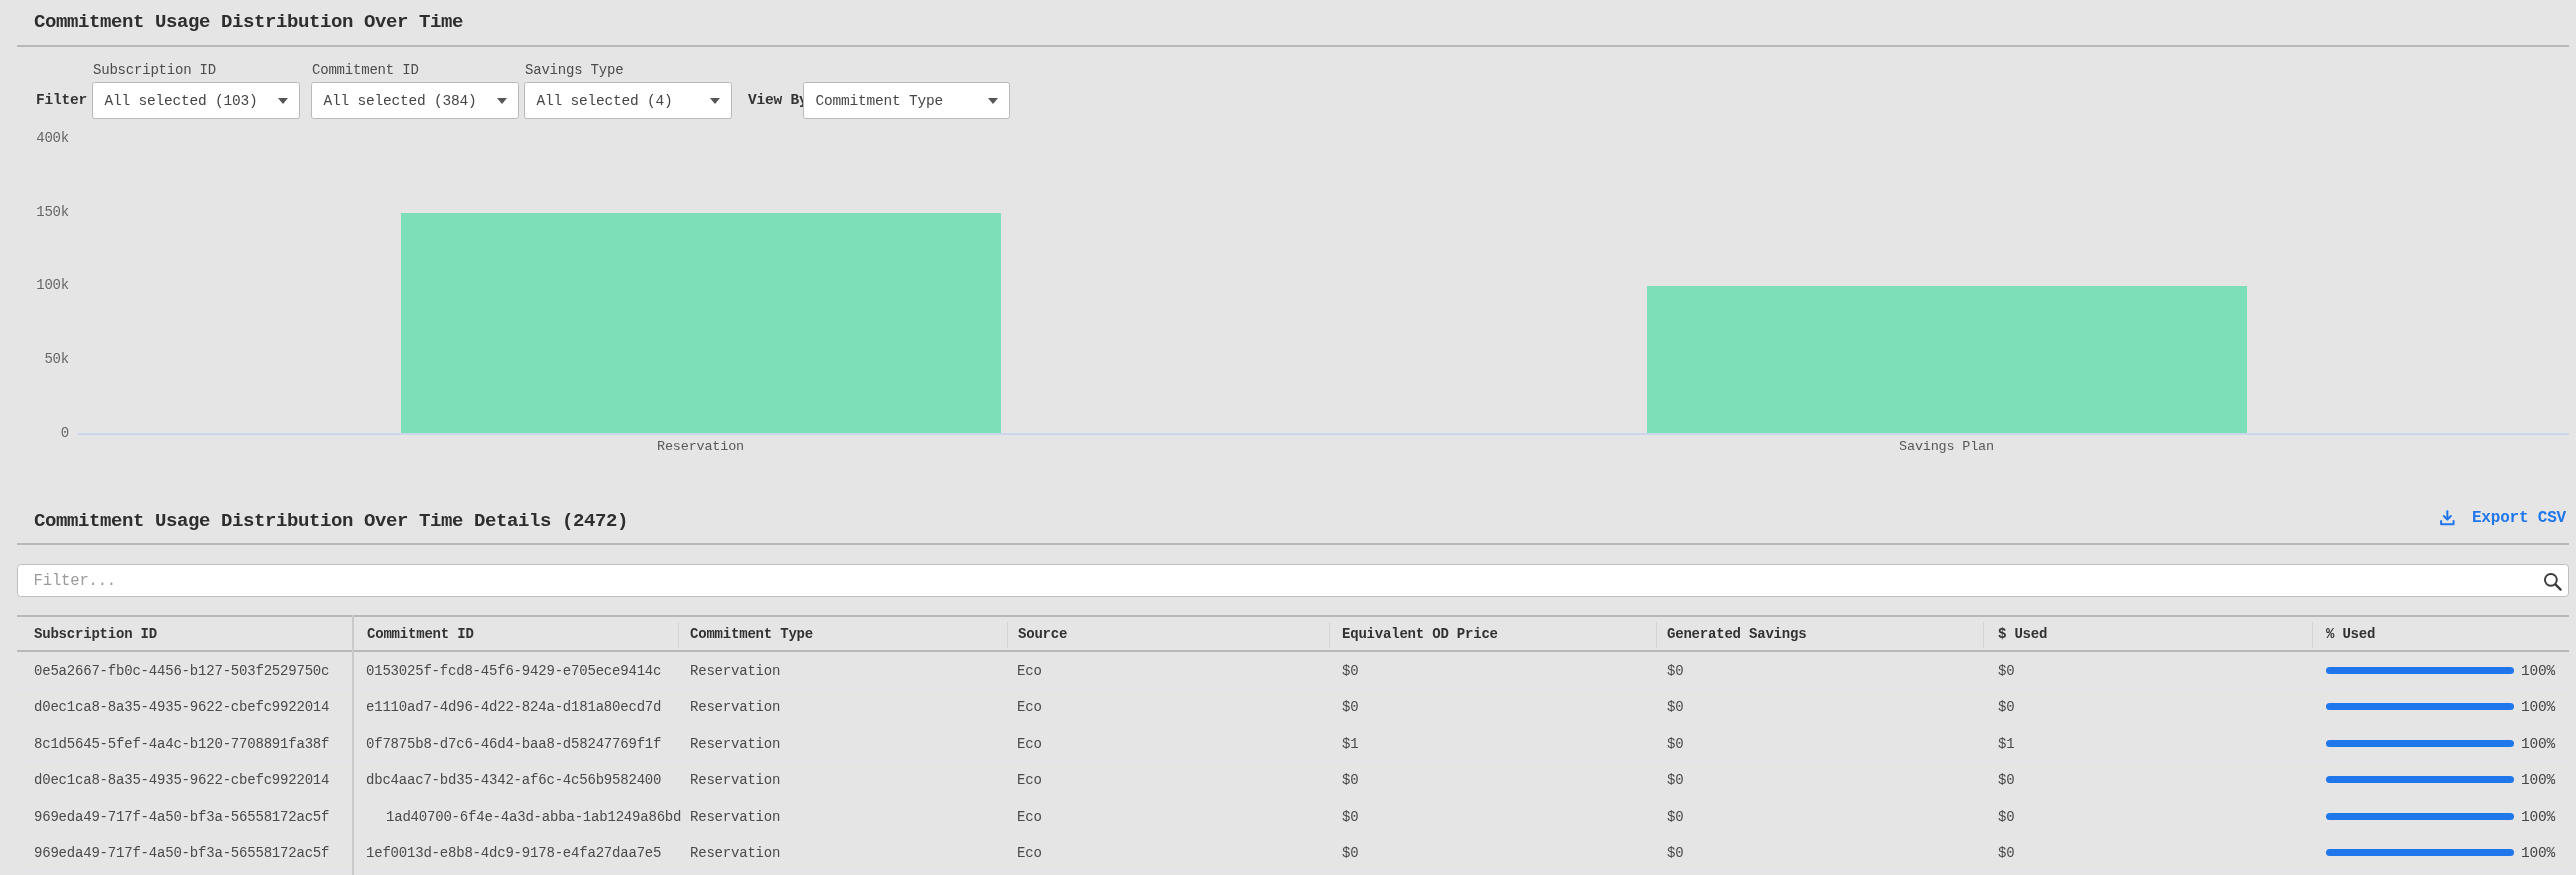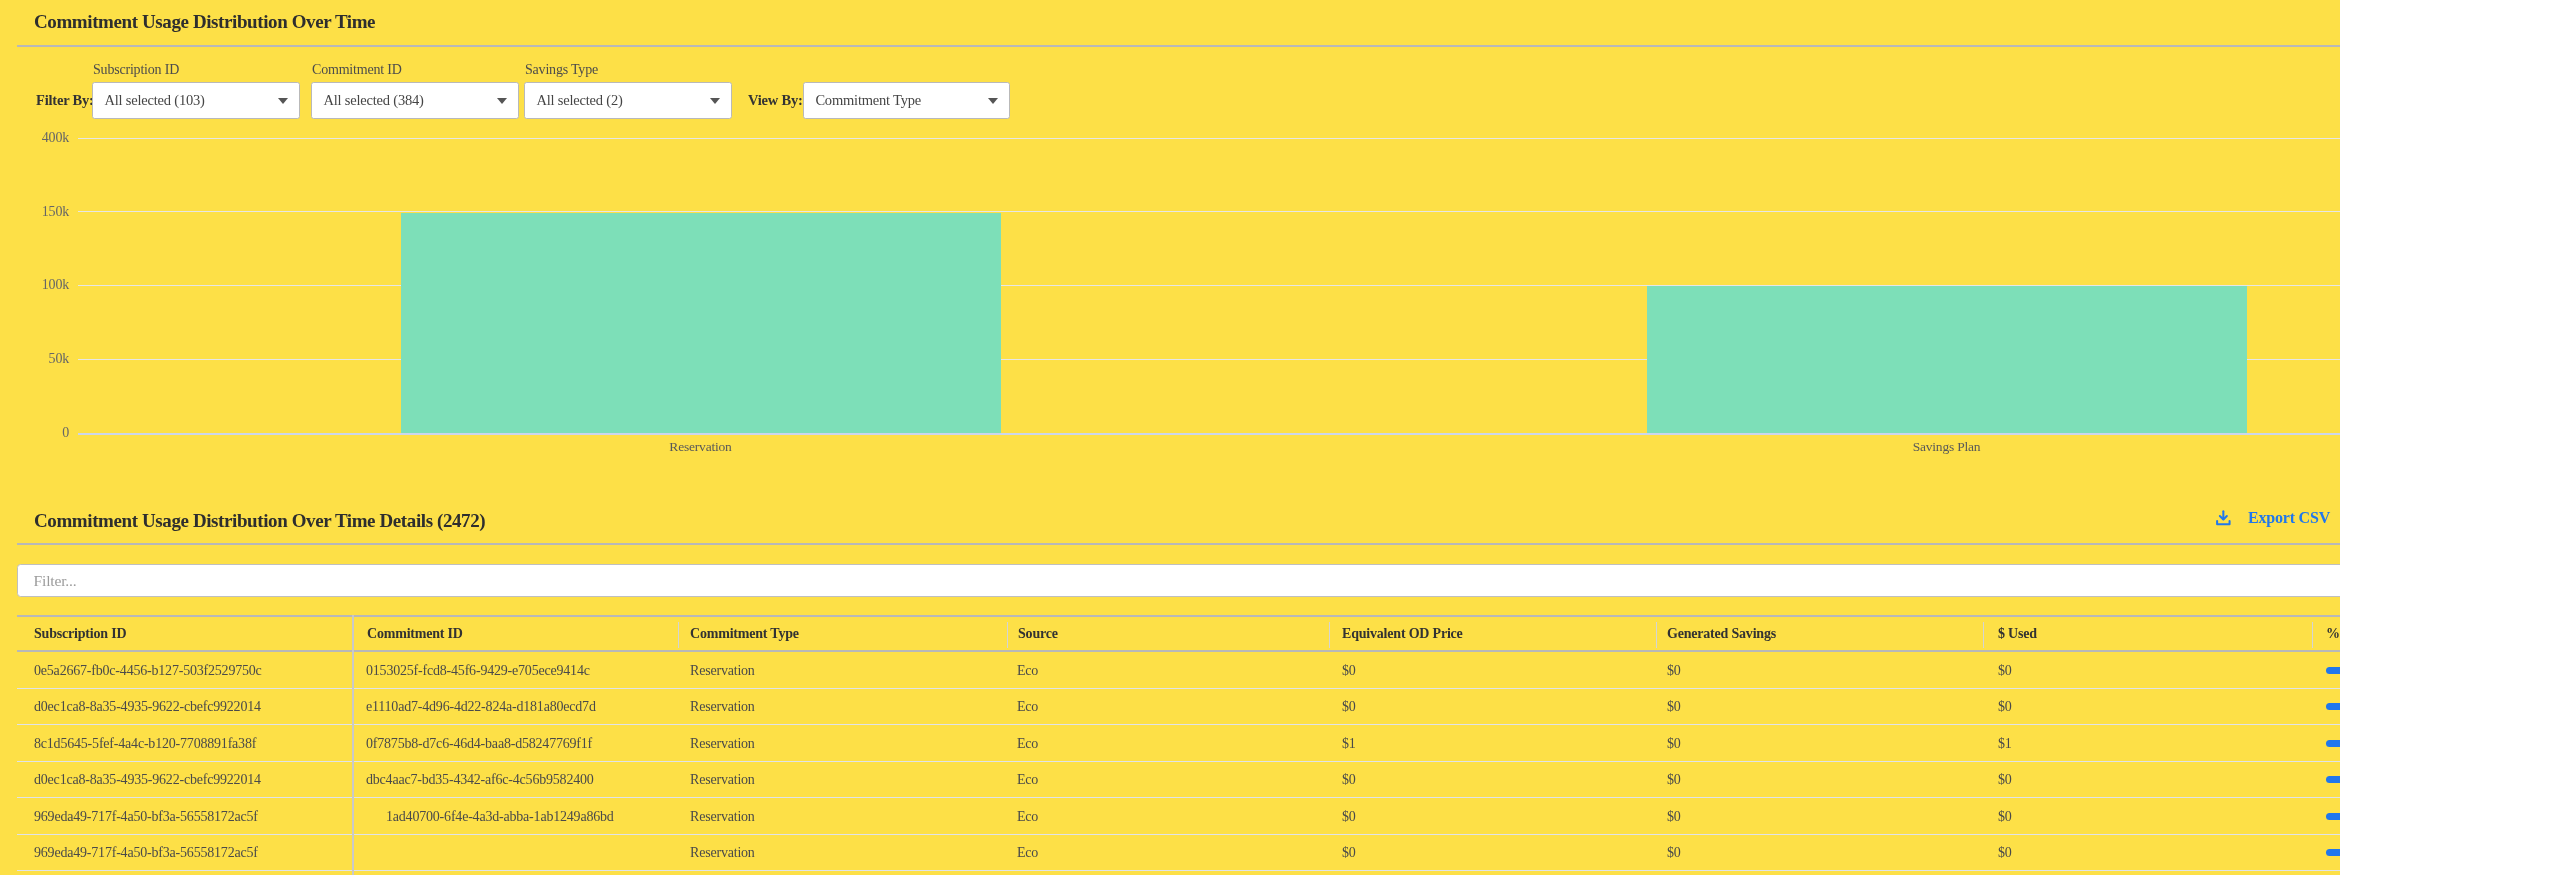--- a/index.html
+++ b/index.html
@@ -1,18 +1,18 @@
 <!DOCTYPE html>
 <html style="--accent: #2077EC; --bar-green: #7DDFB8; --grid-line: #E6E6E6; --axis-line: #CCD6EB; --section-divider: #B8B8B8; --row-divider: #DFE3EA;font-size:8.3px"><head>
 <meta charset="utf-8">
 <style>
   html,body{margin:0;padding:0;background:#fff;}
   #app{
-    position:relative;width:2340px;height:875px;overflow:hidden;background:#fde047;
-    font-family:Liberation Serif, serif;color:#323232;
+    position:relative;width:2576px;height:875px;overflow:hidden;background:#e5e5e5;
+    font-family:Liberation Mono, monospace;color:#323232;
     letter-spacing:-0.2px;
   }
   .abs{position:absolute;}
   .h-title{font-weight:bold;font-size:19px;letter-spacing:-0.4px;color:#2e2e2e;white-space:nowrap;}
   .divider{position:absolute;left:17px;width:2552px;height:2.1px;background:var(--section-divider,#b8b8b8);}
   
   .dd-label{position:absolute;font-size:14px;color:#4c4c4c;white-space:nowrap;}
   .dropdown{
     position:absolute;top:82px;height:37px;width:208px;background:#fff;
     border:1px solid #b9b9b9;border-radius:2.6px;box-sizing:border-box;
@@ -68,21 +68,21 @@
         <div class="dd-text" style="">All selected (103)</div>
         <div class="caret" style=""></div>
       </div>
       <div class="dd-label" style="left: 312px; top: 62px;">Commitment ID</div>
       <div class="dropdown" style="left: 311px;">
         <div class="dd-text" style="">All selected (384)</div>
         <div class="caret" style=""></div>
       </div>
       <div class="dd-label" style="left: 525px; top: 62px;">Savings Type</div>
       <div class="dropdown" style="left: 524px;">
-        <div class="dd-text" style="">All selected (2)</div>
+        <div class="dd-text" style="">All selected (4)</div>
         <div class="caret" style=""></div>
       </div>
     </div>
   <div class="flabel" style="left:748px;top:92px;">View By:</div>
   <div class="dropdown" style="left:803px;width:207px;">
     <span class="dd-text">Commitment Type</span>
     <span class="caret"></span>
   </div>
 
   <div id="chart">
@@ -190,20 +190,21 @@
         <div class="cell" style="left: 673px;">Reservation</div>
         <div class="cell" style="left: 1000px;">Eco</div>
         <div class="cell" style="left: 1325px;">$0</div>
         <div class="cell" style="left: 1650px;">$0</div>
         <div class="cell" style="left: 1981px;">$0</div>
         <div class="pbar" style="left: 2309px; width: 188px;"></div>
         <div class="pct" style="left: 2504px;">100%</div>
       </div>
       <div class="row" style="top: 835px;">
         <div class="cell" style="left: 17px;">969eda49-717f-4a50-bf3a-56558172ac5f</div>
+        <div class="cell" style="left: 349px;">1ef0013d-e8b8-4dc9-9178-e4fa27daa7e5</div>
         <div class="cell" style="left: 673px;">Reservation</div>
         <div class="cell" style="left: 1000px;">Eco</div>
         <div class="cell" style="left: 1325px;">$0</div>
         <div class="cell" style="left: 1650px;">$0</div>
         <div class="cell" style="left: 1981px;">$0</div>
         <div class="pbar" style="left: 2309px; width: 188px;"></div>
         <div class="pct" style="left: 2504px;">100%</div>
       </div>
     </div>
   <div class="vline"></div>

